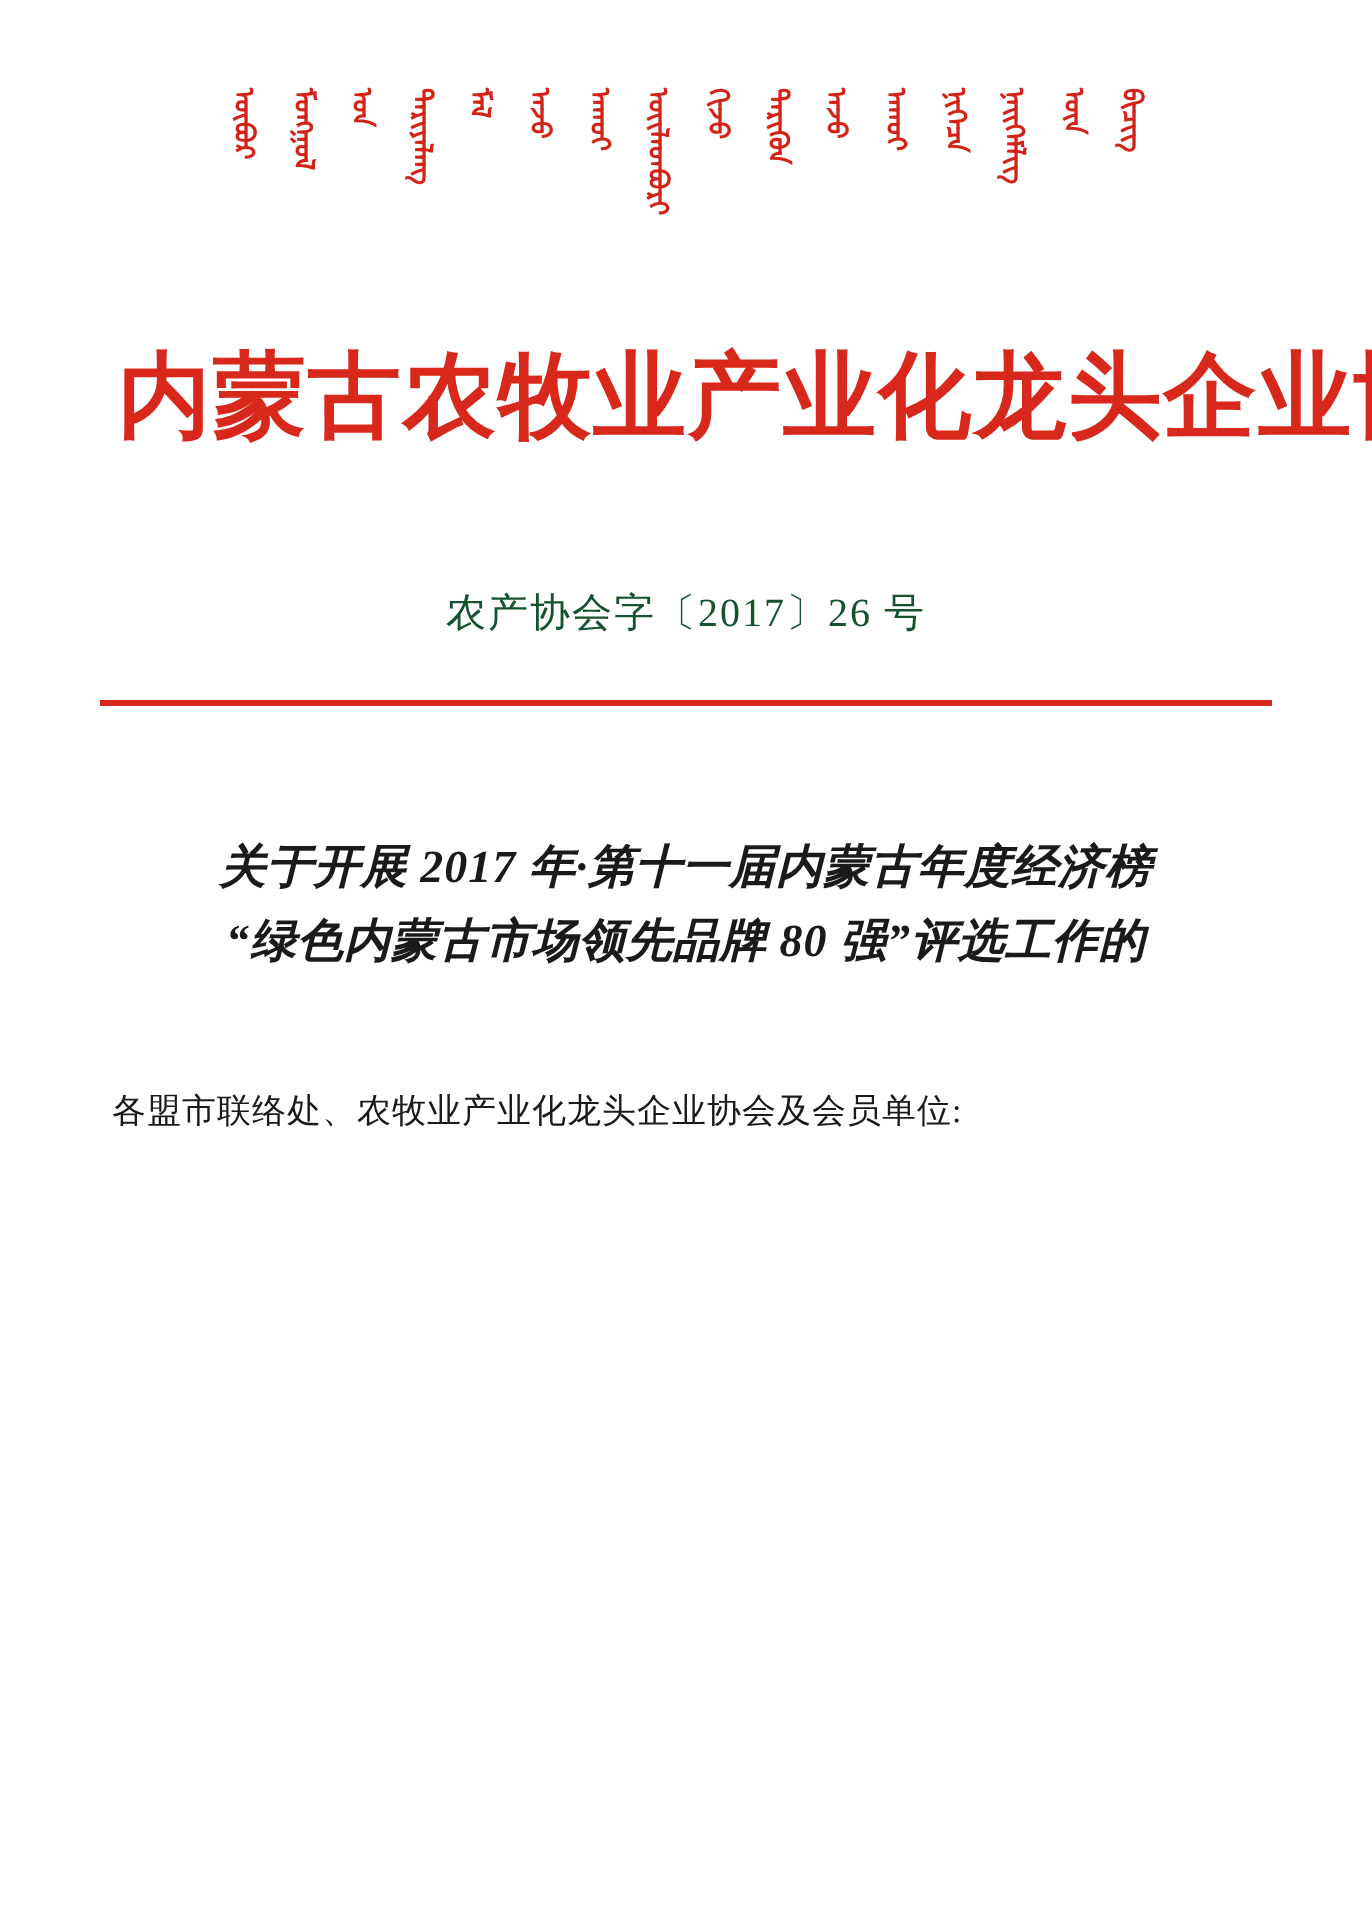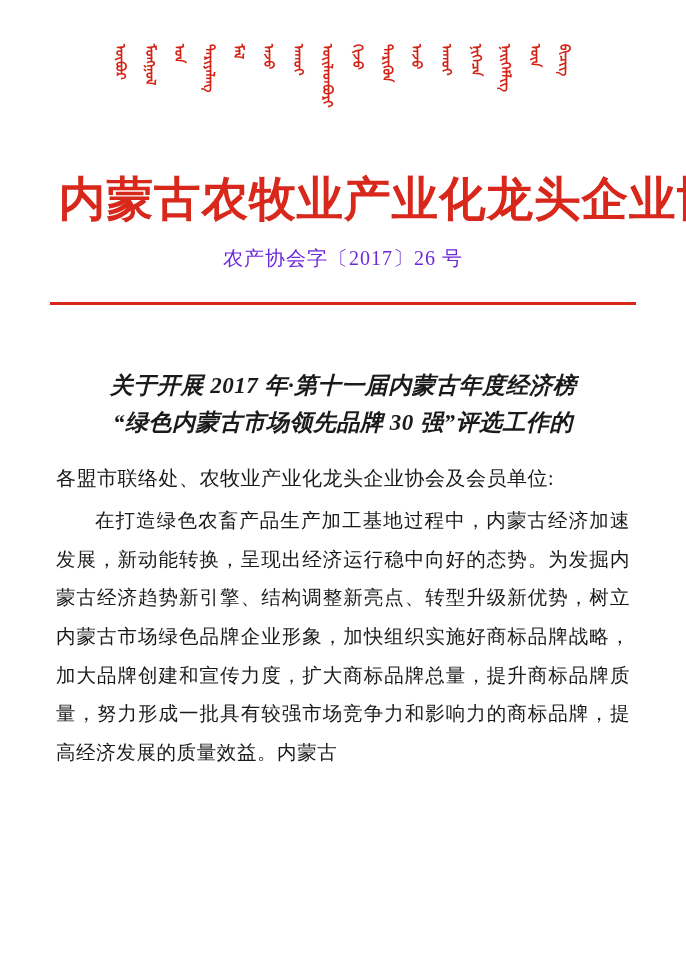--- a/index.html
+++ b/index.html
@@ -58,22 +58,22 @@
     margin-top: 22px;
     white-space: nowrap;
     transform: scaleX(0.99);
   }
 
   
   .doc-number {
     text-align: center;
     font-size: 20px;
     letter-spacing: 1px;
-    margin-top: 20px;
-    color: #6d28d9;
+    margin-top: 68px;
+    color: #14532d;
   }
 
   
   .red-rule {
     height: 3px;
     background: #d8281c;
     margin-top: 30px;
     margin-left: -6px;
     margin-right: -6px;
   }
@@ -85,22 +85,22 @@
     font-weight: 700;
     line-height: 1.62;
     margin-top: 62px;
     padding: 0 14px;
     letter-spacing: 0.5px;
     font-style: italic;
   }
 
   
   .salutation {
-    font-size: 20px;
-    margin-top: 19px;
+    font-size: 17px;
+    margin-top: 52px;
     letter-spacing: 0.5px;
     line-height: 1.8;
   }
   .body-para {
     font-size: 19.5px;
     line-height: 1.98;
     text-align: justify;
     text-align-last: left;
     text-indent: 2em;
     letter-spacing: 0.6px;
@@ -132,20 +132,19 @@
   </div>
 
   <div class="masthead">内蒙古农牧业产业化龙头企业协会文件</div>
 
   <div class="doc-number">农产协会字〔2017〕26 号</div>
 
   <div class="red-rule"></div>
 
   <div class="doc-title">
     <div>关于开展 2017 年·第十一届内蒙古年度经济榜</div>
-    <div>“绿色内蒙古市场领先品牌 30 强”评选工作的</div>
+    <div>“绿色内蒙古市场领先品牌 80 强”评选工作的</div>
   </div>
 
   <div class="salutation">各盟市联络处、农牧业产业化龙头企业协会及会员单位:</div>
 
-  <div class="body-para">在打造绿色农畜产品生产加工基地过程中，内蒙古经济加速发展，新动能转换，呈现出经济运行稳中向好的态势。为发掘内蒙古经济趋势新引擎、结构调整新亮点、转型升级新优势，树立内蒙古市场绿色品牌企业形象，加快组织实施好商标品牌战略，加大品牌创建和宣传力度，扩大商标品牌总量，提升商标品牌质量，努力形成一批具有较强市场竞争力和影响力的商标品牌，提高经济发展的质量效益。内蒙古</div>
 
 </div>
 
 </body></html>

